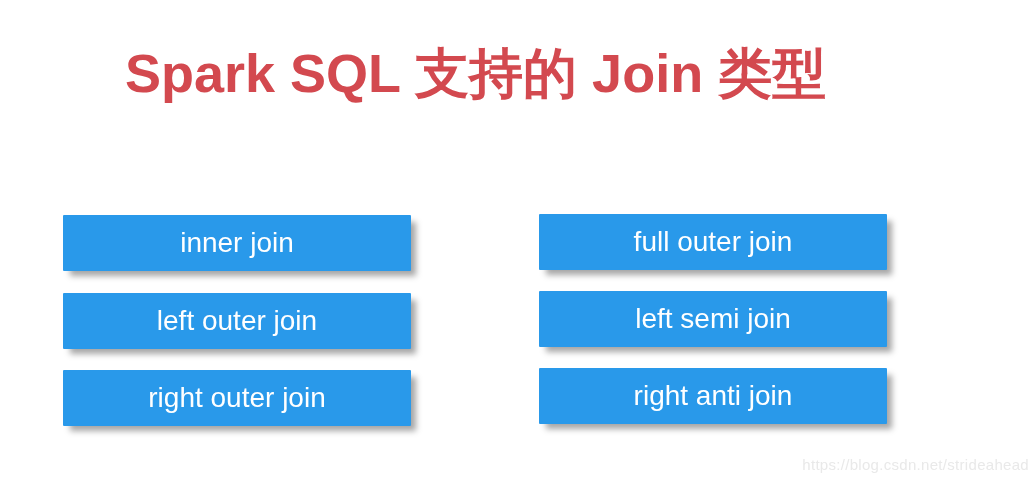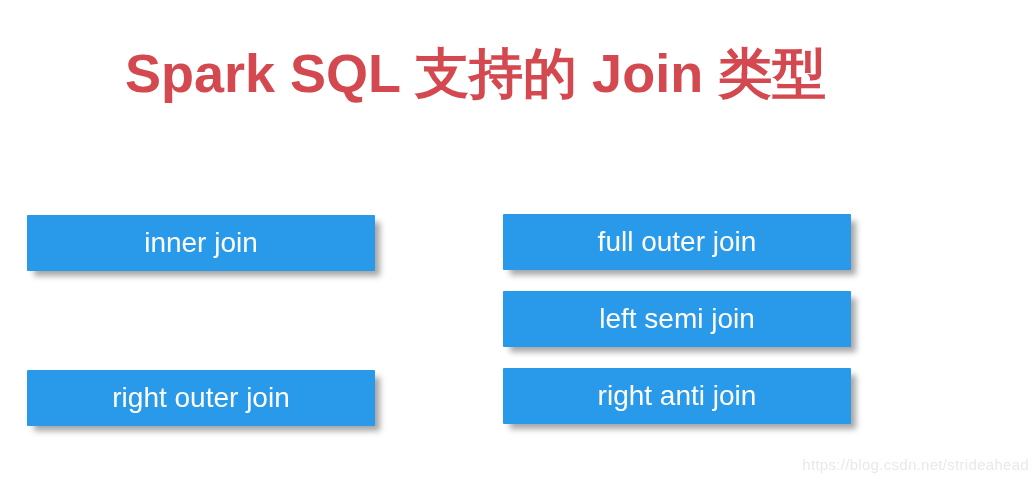--- a/index.html
+++ b/index.html
@@ -37,20 +37,21 @@
     height: 56px;
     background: #2999ea;
     color: #ffffff;
     font-size: 28px;
     display: flex;
     align-items: center;
     justify-content: center;
     box-shadow: 6px 6px 6px -1px rgba(0,0,0,0.35);
     border-radius: 1px;
     white-space: nowrap;
+    margin-left: 36px;
   }
   
   .b-l0 { left: 27px;  top: 215px; }
   .b-l1 { left: 27px;  top: 293px; }
   .b-l2 { left: 27px;  top: 370px; }
   
   .b-r0 { left: 503px; top: 214px; }
   .b-r1 { left: 503px; top: 291px; text-align: right; }
   .b-r2 { left: 503px; top: 368px; }
   .watermark {
@@ -64,20 +65,21 @@
 </style>
 </head>
 <body>
 
 <div class="slide">
 
   <h1 class="title">Spark SQL 支持的 Join 类型</h1>
 
   <div class="box b-l0">inner join</div>
 
+  <div class="box b-l1">left outer join</div>
 
   <div class="box b-l2">right outer join</div>
 
   <div class="box b-r0">full outer join</div>
 
   <div class="box b-r1">left semi join</div>
 
   <div class="box b-r2">right anti join</div>
 
   <div class="watermark">https://blog.csdn.net/strideahead</div>

